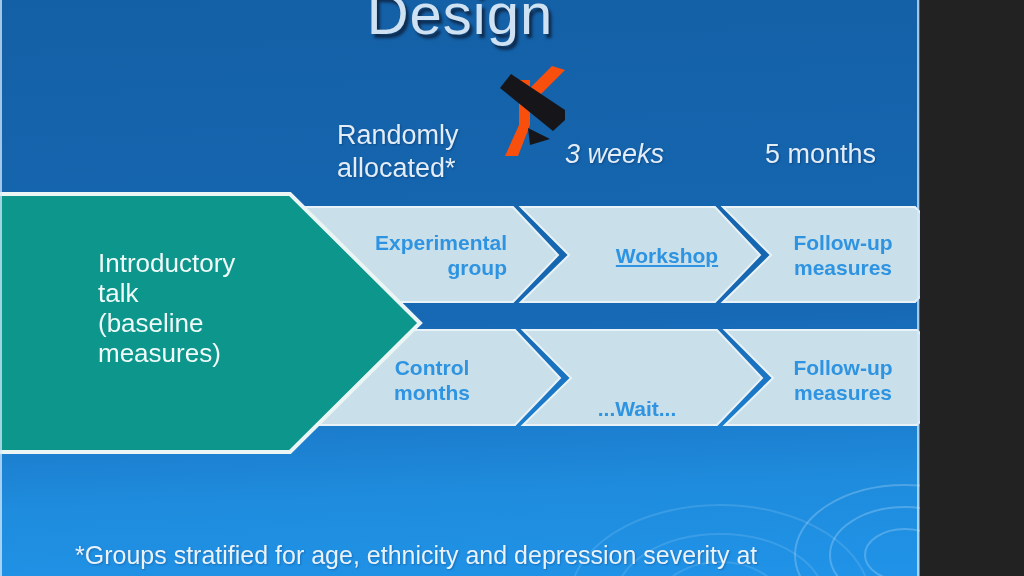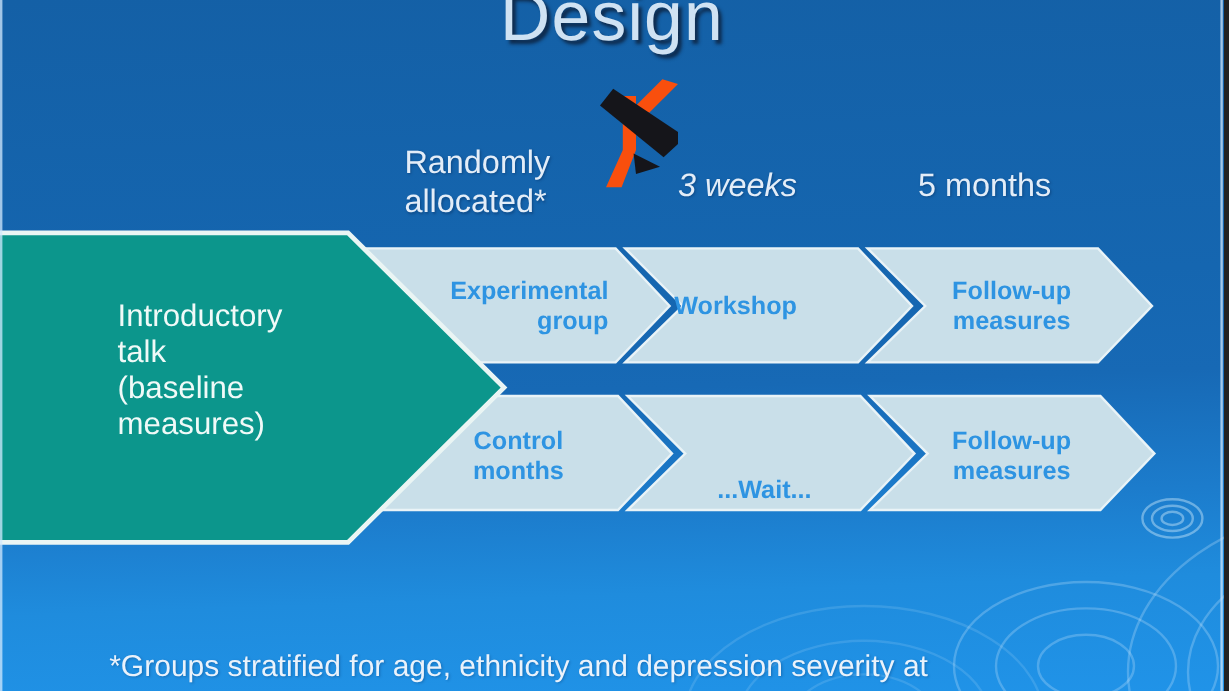--- a/index.html
+++ b/index.html
@@ -1,18 +1,18 @@
 <!DOCTYPE html>
 <html style="--bg-top: #1460A6; --bg-mid: #1566B0; --bg-bottom: #2093E8; --teal: #0C968C; --teal-border: #EAF5F4; --chevron-fill: #C9DFE9; --chevron-border: #E9F3F7; --chevron-text: #2E94E2; --light-text: #E3EDF8; --white-text: #F0FAF8; --logo-orange: #F94F0D; --logo-black: #15151A;"><head>
 <meta charset="utf-8">
 <style>
   html,body{margin:0;padding:0;background:#222;}
   #slide{
     position:relative;
-    width:1020px;height:576px;
+    width:920px;height:576px;
     overflow:hidden;
     font-family:"Liberation Sans", sans-serif;
     background:linear-gradient(178deg,
       var(--bg-top) 0%,
       var(--bg-mid) 42%,
       #1769B5 56%,
       #1C7CCC 72%,
       #1F8CDD 84%,
       var(--bg-bottom) 100%);
   }
@@ -51,36 +51,36 @@
 
   #chevron-layer{left:0;top:0;z-index:2;}
   .step-label{
     width:150px;
     text-align:center;
     font-size:21px;line-height:25px;font-weight:bold;
     color:var(--chevron-text);
     z-index:3;
   }
   #step-exp{left:357px;top:230px;text-align:right;}
-  #step-workshop{left:538px;top:243px;}
+  #step-workshop{left:592px;top:243px;text-decoration:underline;}
   #step-fu1{left:768px;top:230px;}
   #step-control{left:357px;top:355px;}
   #step-wait{left:562px;top:368px;margin-top:28px;}
   #step-fu2{left:768px;top:355px;}
 
   #intro-arrow{left:0px;top:190px;z-index:5;}
   #intro-text{
     left:98px;top:248px;
     font-size:26px;line-height:30px;
     color:var(--white-text);
     z-index:6;
   }
 
   #footnote{
-    left:91px;top:540px;
+    left:75px;top:540px;
     font-size:25px;line-height:30px;
     color:#EAF2FB;
     text-shadow:1px 1px 2px rgba(0,40,90,0.3);
     z-index:7;
   }
 
   #ripple-layer{left:0;top:0;z-index:1;}
 </style>
 </head>
 <body>

